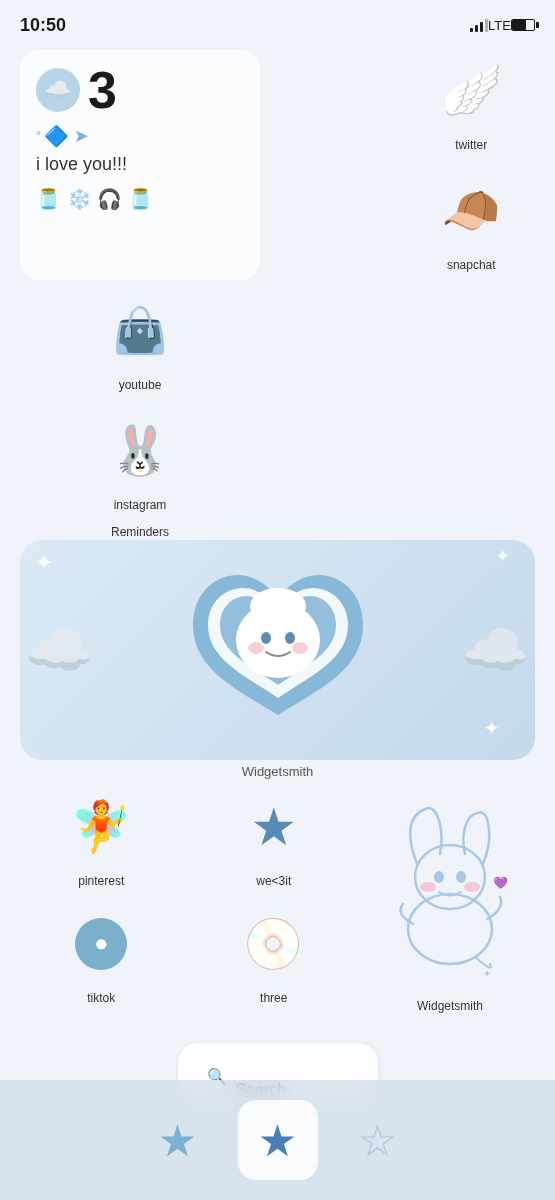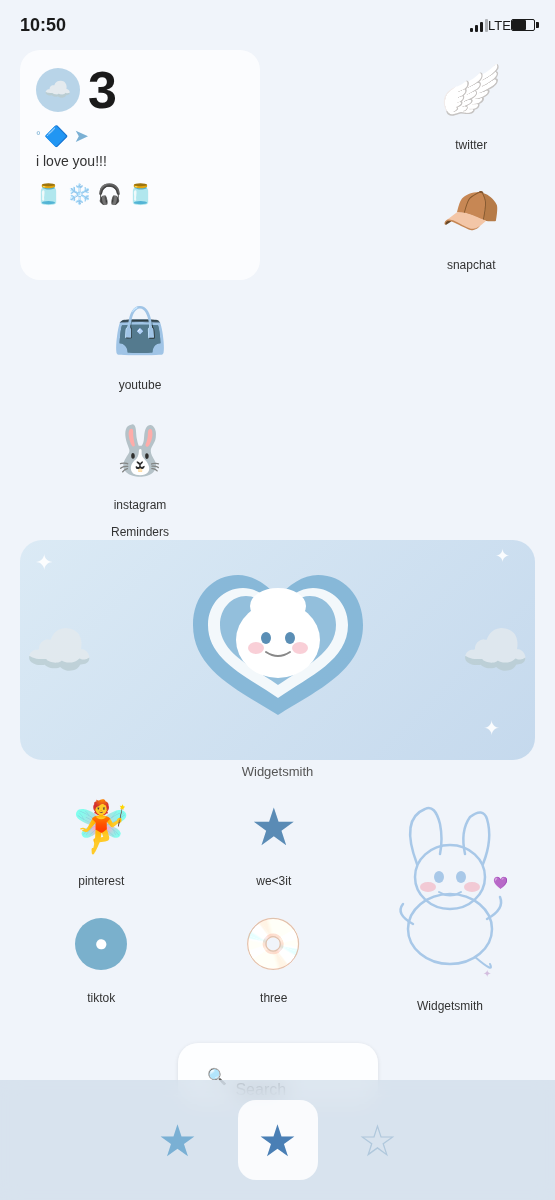--- a/index.html
+++ b/index.html
@@ -123,21 +123,21 @@
       font-size: 18px;
     }
     .widget-text {
       font-size: 14px;
       color: #333;
       line-height: 1.4;
       border-bottom: 1px dashed #ccc;
       padding-bottom: 4px;
     }
     .widget-text2 {
-      font-size: 14px;
+      font-size: 18px;
       color: #333;
       line-height: 1.4;
     }
     .widget-emoji-row {
       display: flex;
       gap: 6px;
       font-size: 20px;
       margin-top: 6px;
     }
     .app-icon-wrapper {

